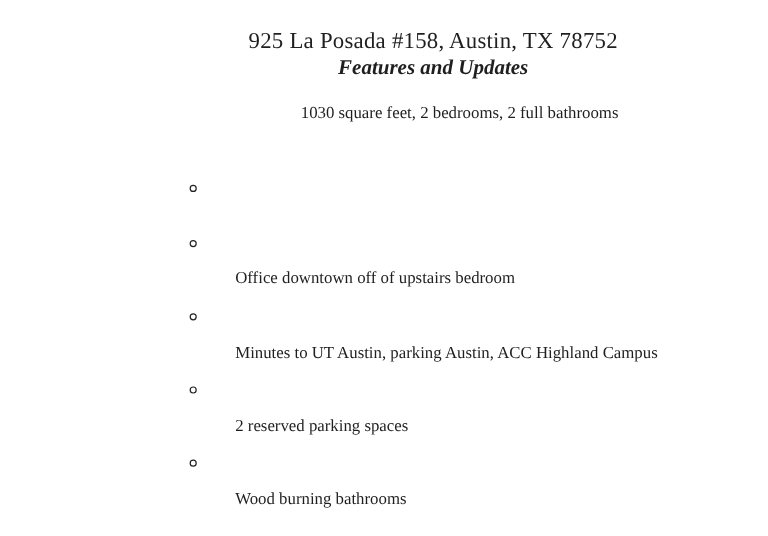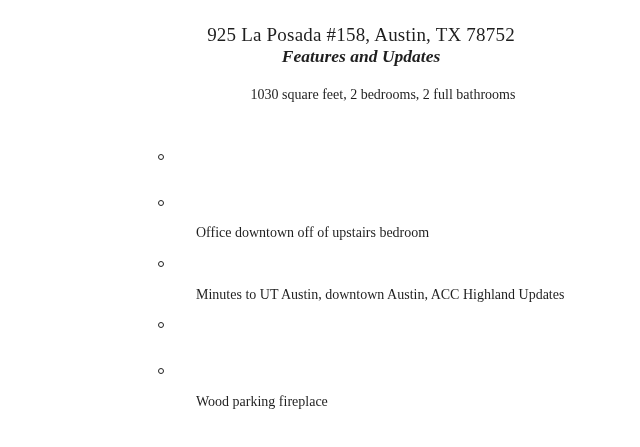--- a/index.html
+++ b/index.html
@@ -71,24 +71,25 @@
   <ul class="features">
       <li class="feature">
       <span class="bullet"></span>
     </li>
       <li class="feature">
       <span class="bullet"></span>
       <span class="txt">Office downtown off of upstairs bedroom</span>
     </li>
       <li class="feature">
       <span class="bullet"></span>
-      <span class="txt">Minutes to UT Austin, downtown Austin, ACC Highland Updates</span>
+      <span class="txt">Minutes to UT Austin, parking Austin, ACC Highland Campus</span>
     </li>
       <li class="feature">
       <span class="bullet"></span>
+      <span class="txt">2 reserved parking spaces</span>
     </li>
       <li class="feature">
       <span class="bullet"></span>
-      <span class="txt">Wood parking fireplace</span>
+      <span class="txt">Wood burning bathrooms</span>
     </li>
     </ul>
 
 </div>
 
 </body></html>

